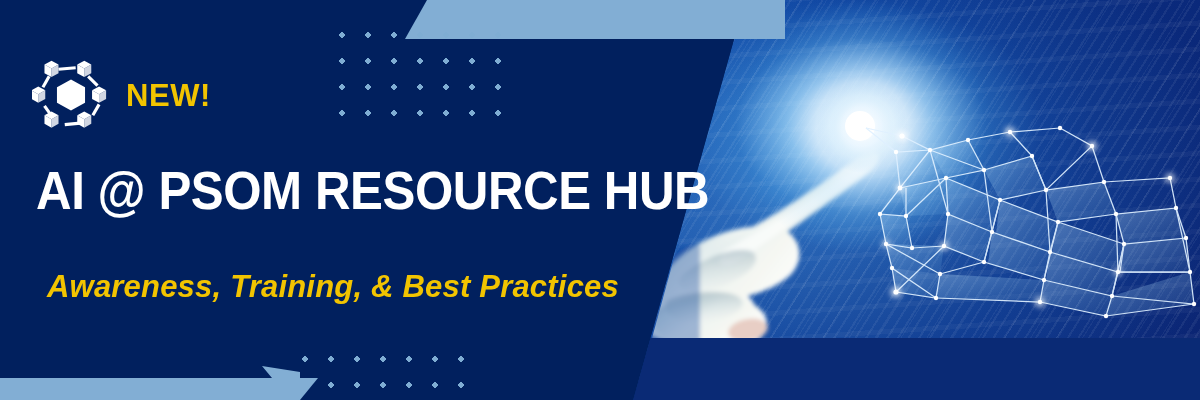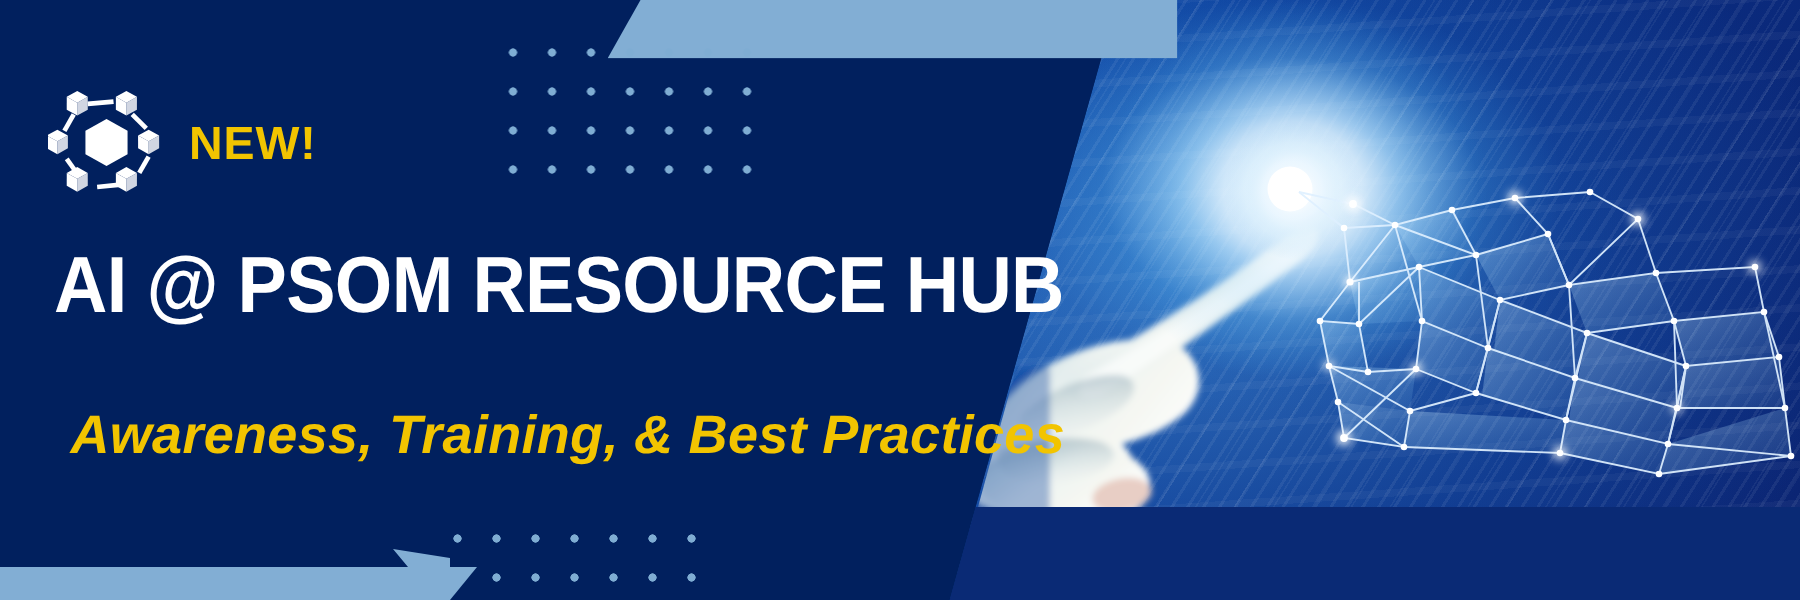--- a/index.html
+++ b/index.html
@@ -199,21 +199,21 @@
 
   
   #subhead {
     position: absolute;
     left: 47px;
     top: 270px;
     color: #f2c400;
     font-family: "Liberation Sans", sans-serif;
     font-weight: bold;
     font-style: italic;
-    font-size: 36px;
+    font-size: 31px;
     letter-spacing: 0.2px;
     line-height: 1.1;
     white-space: nowrap;
     z-index: 6;
   }
 
   
   #hands-art {
     position: absolute;
     top: 0;

